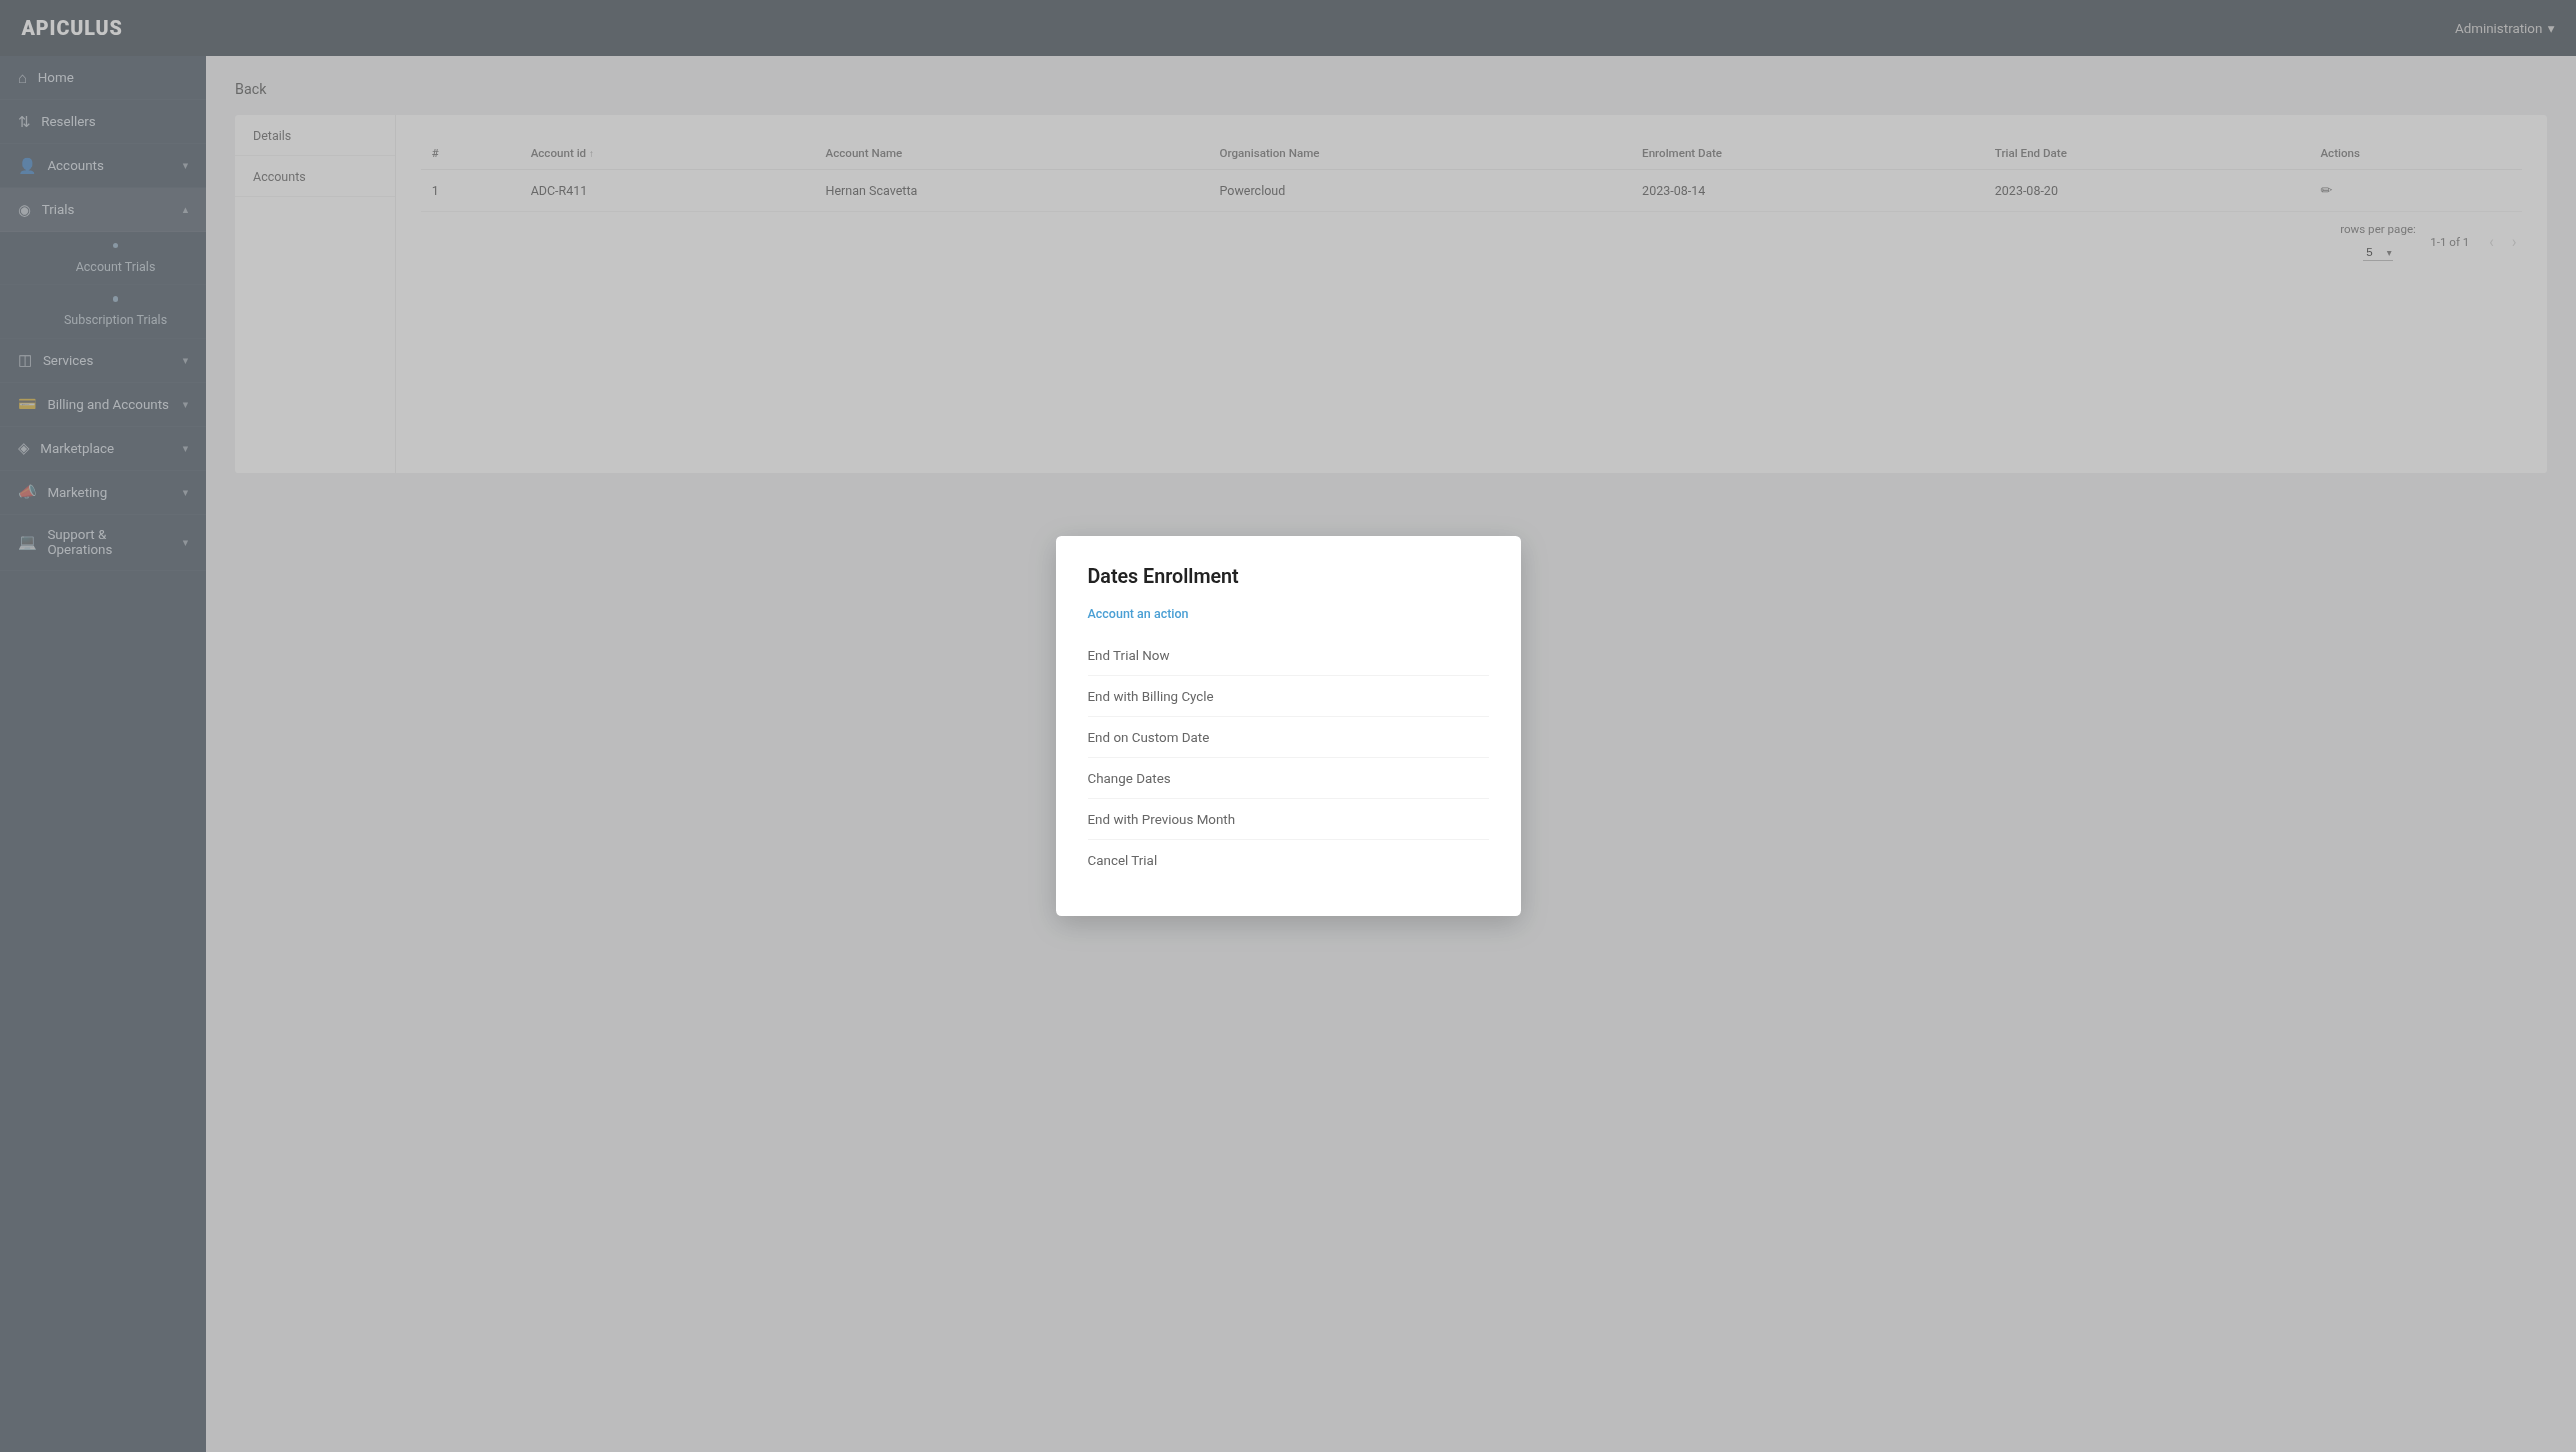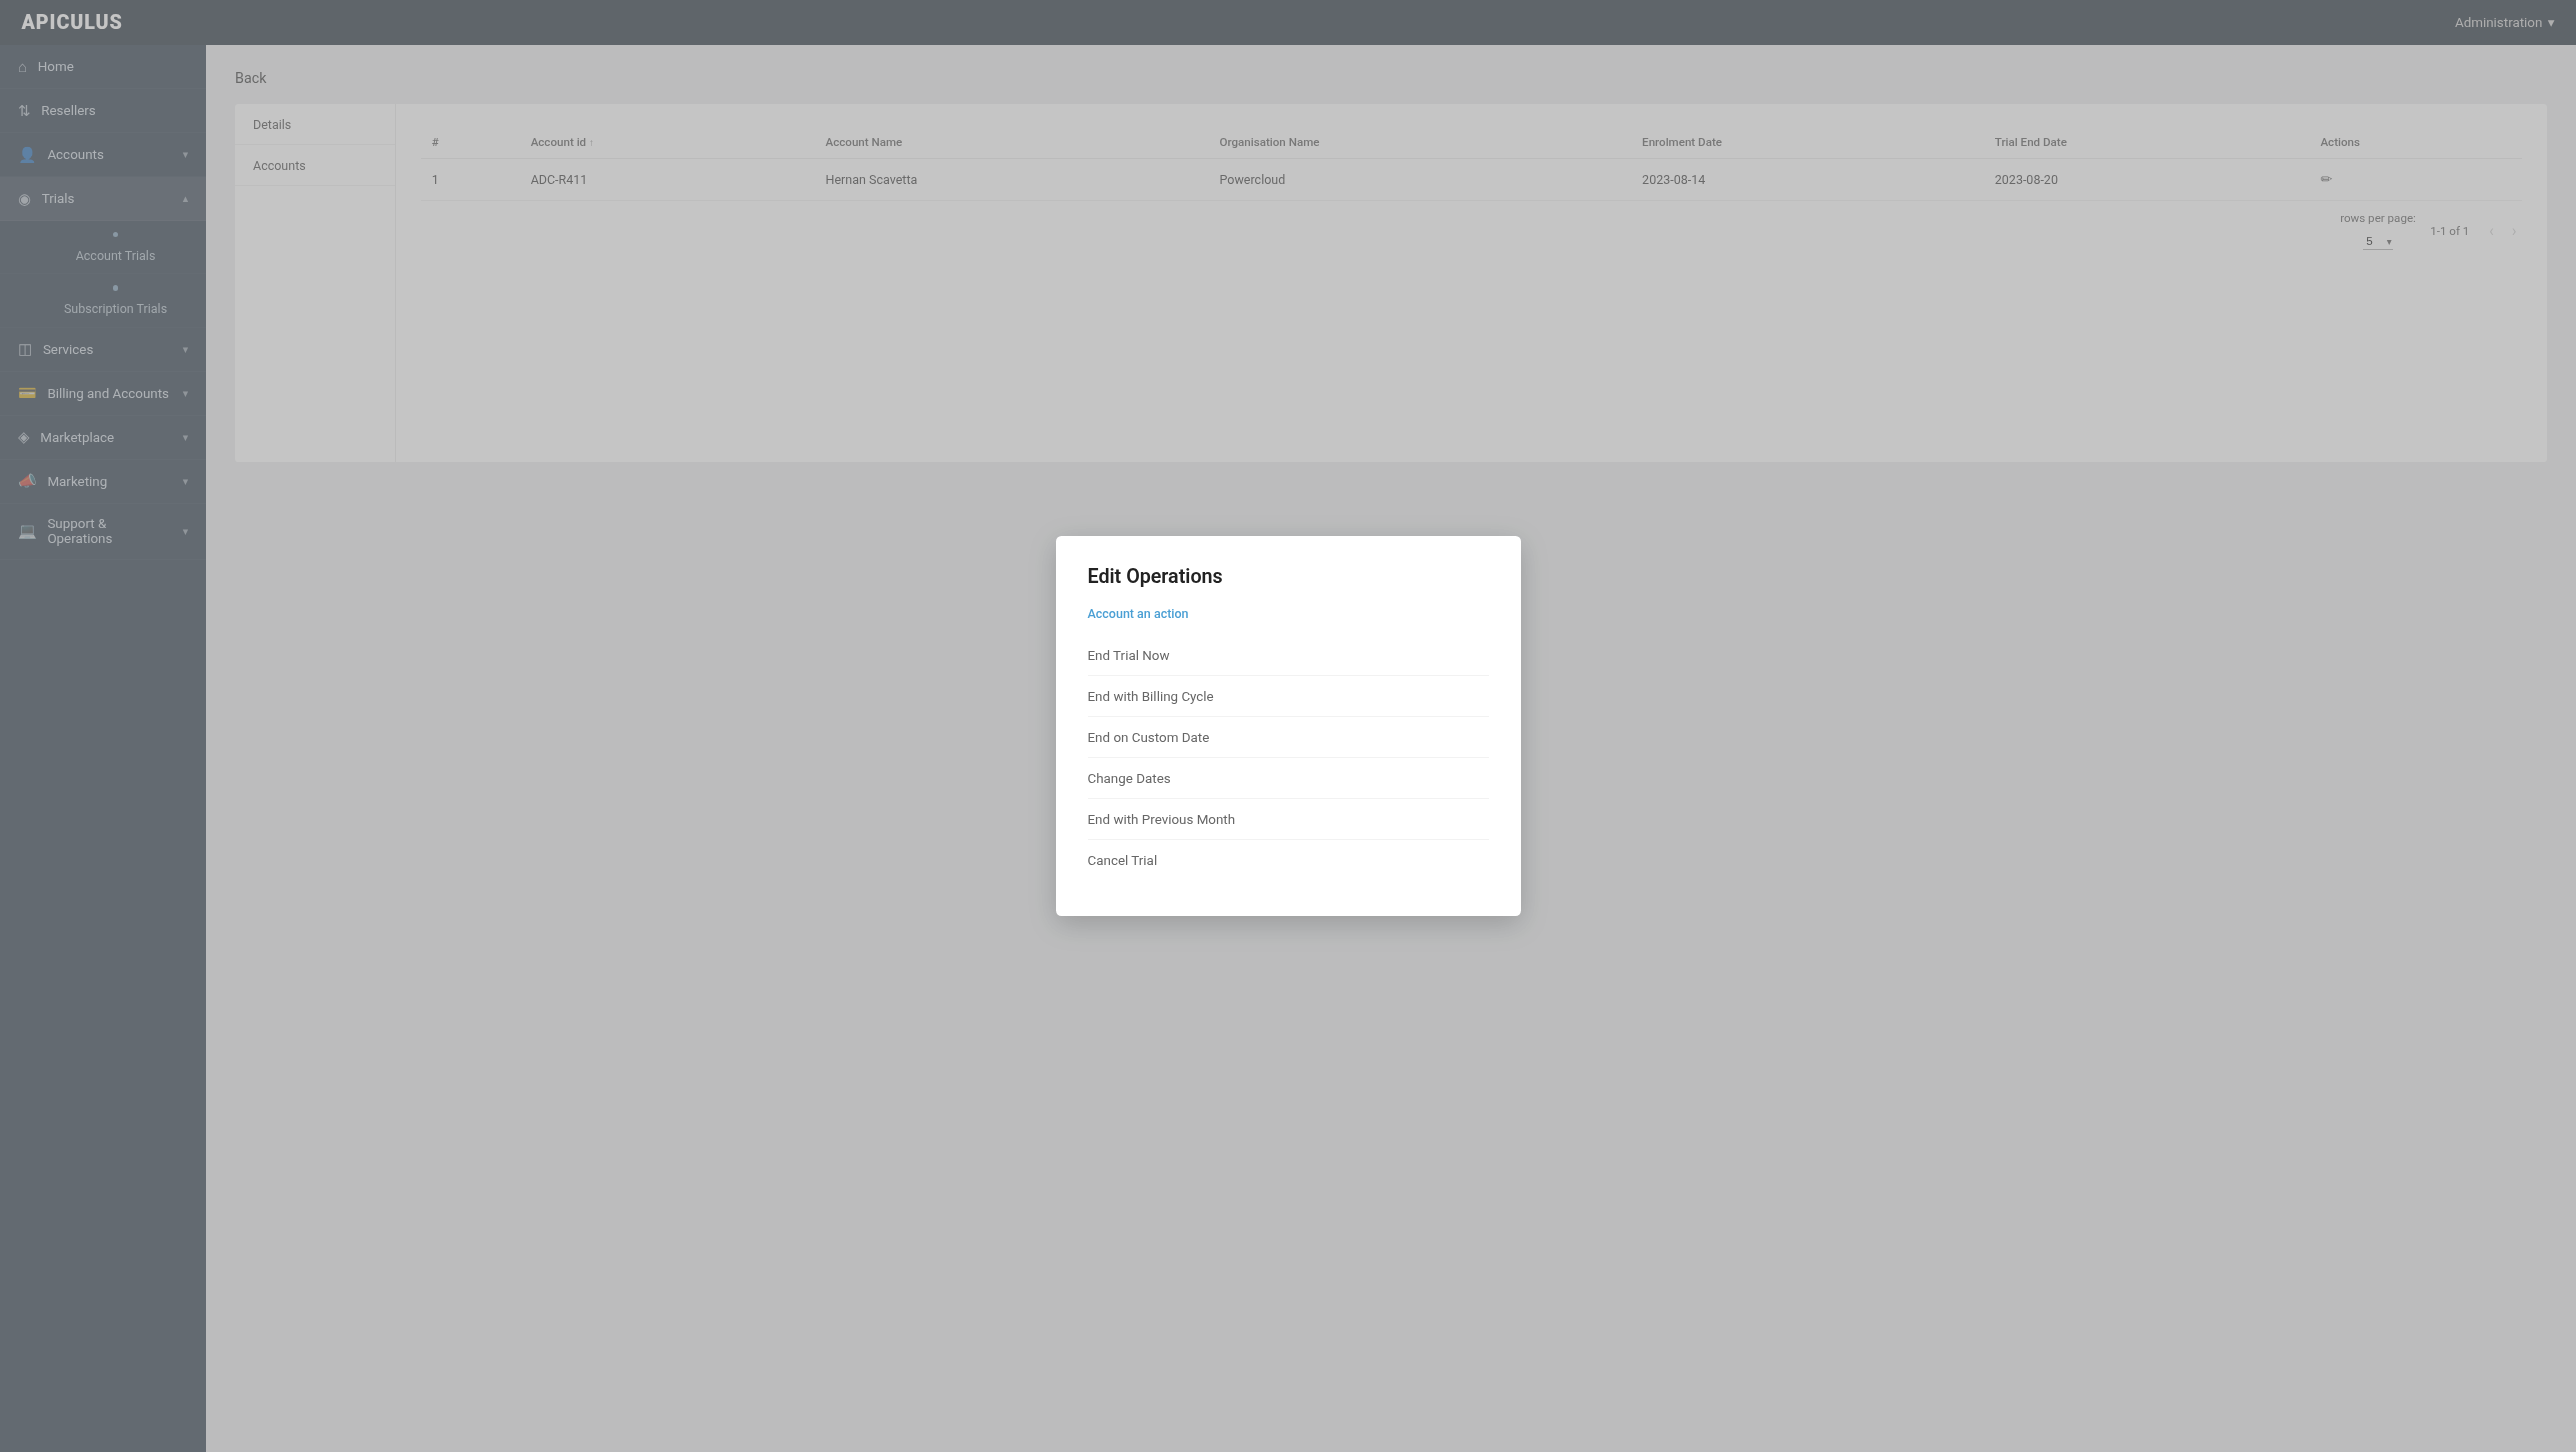--- a/index.html
+++ b/index.html
@@ -1,21 +1,21 @@
 <!DOCTYPE html>
 <html style="font-size:14.3px"><head>
   <meta charset="utf-8">
   <style>
     * { box-sizing: border-box; margin: 0; padding: 0; }
     body { font-family: -apple-system, BlinkMacSystemFont, 'Segoe UI', Roboto, sans-serif; background: #f0f0f0; display: flex; flex-direction: column; height: 100vh; overflow: hidden; }
 
     
     .top-header {
       background: #1e2a35;
-      height: 45px;
+      height: 56px;
       display: flex;
       align-items: center;
       justify-content: space-between;
       padding: 0 21.5px;
       flex-shrink: 0;
       z-index: 10;
     }
     .logo {
       color: white;
       font-size: 19.7px;
@@ -400,21 +400,21 @@
           </div>
         </div>
 
       </div>
     </div>
   </div>
 </div>
 
 <div class="overlay">
   <div class="modal">
-    <div class="modal-title">Edit Operations</div>
+    <div class="modal-title">Dates Enrollment</div>
     <div class="modal-section-label">Account an action</div>
 
     <div class="modal-option">End Trial Now</div>
     <div class="modal-option">End with Billing Cycle</div>
     <div class="modal-option">End on Custom Date</div>
     <div class="modal-option">Change Dates</div>
     <div class="modal-option">End with Previous Month</div>
     <div class="modal-option">Cancel Trial</div>
   </div>
 </div>

